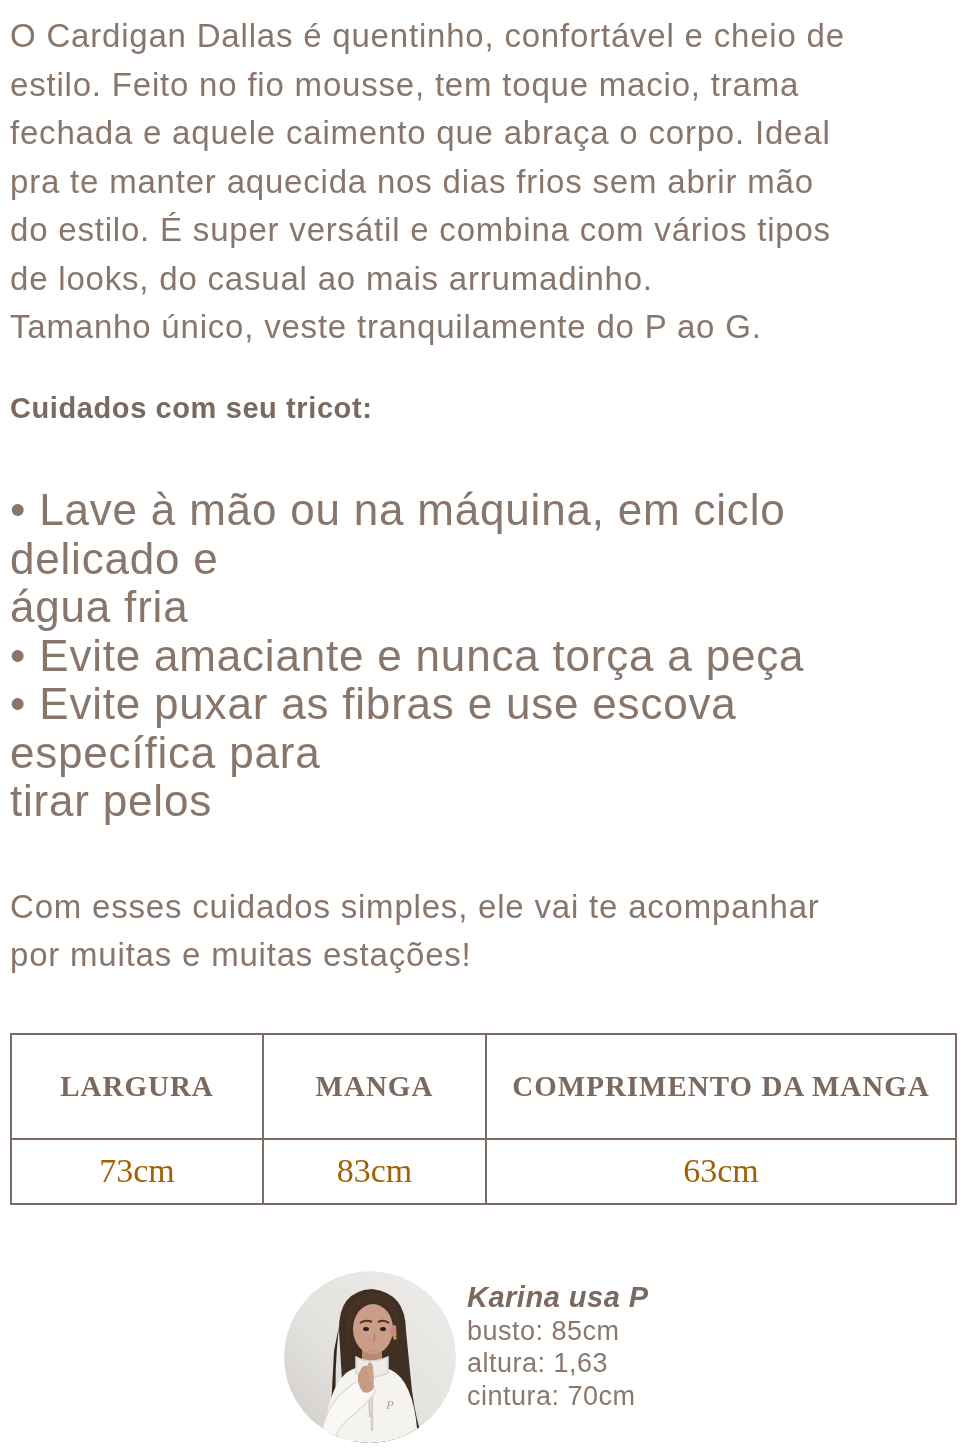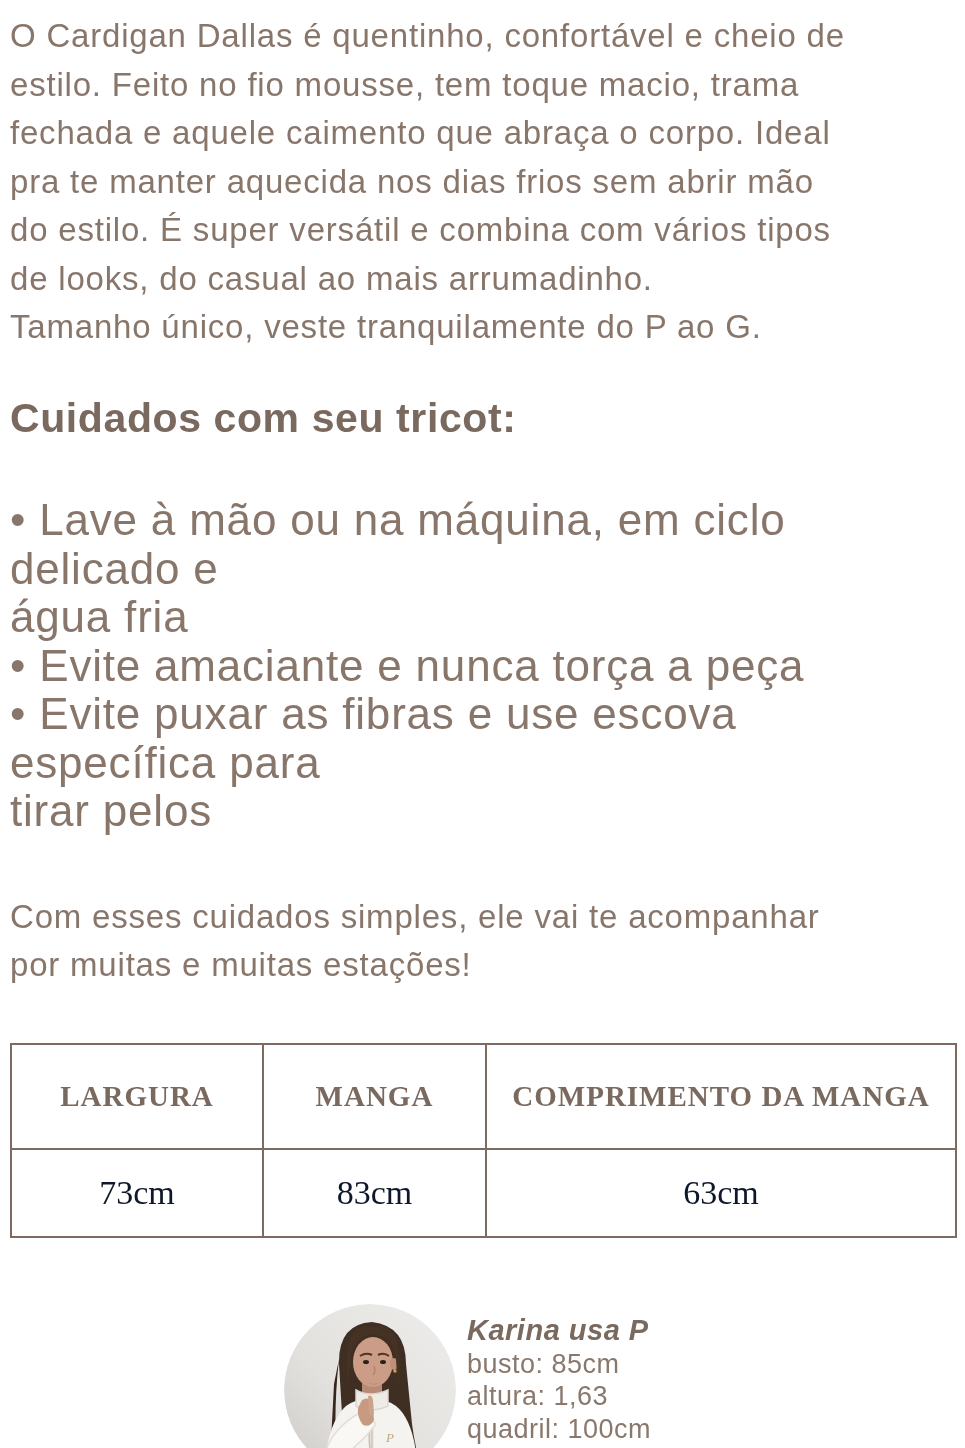--- a/index.html
+++ b/index.html
@@ -18,22 +18,22 @@
   }
   .body-text {
     font-size: 33px;
     line-height: 48.5px;
     letter-spacing: 0.8px;
     white-space: pre-line;
     color: #88766b;
   }
   .intro { margin-top: 0; }
   .care-heading {
-    margin-top: 42px;
-    font-size: 41px;
+    margin-top: 32px;
+    font-size: 29px;
     line-height: 48.5px;
     letter-spacing: 0.6px;
     font-weight: bold;
     color: #7a695e;
   }
   .care-list { margin-top: 54px; }
   .care-item {
     font-size: 44px;
     line-height: 48.5px;
     letter-spacing: 0.8px;
@@ -53,24 +53,24 @@
     vertical-align: middle;
   }
   table.size-table th {
     height: 105px;
     font-size: 29px;
     font-weight: bold;
     letter-spacing: 1px;
     color: #7a695e;
   }
   table.size-table td {
-    height: 88px;
+    height: 65px;
     font-size: 34px;
     font-weight: normal;
-    color: #0f172a;
+    color: #a16207;
   }
   table.size-table th:nth-child(1), table.size-table td:nth-child(1) { width: 252px; }
   table.size-table th:nth-child(2), table.size-table td:nth-child(2) { width: 223px; }
   table.size-table th:nth-child(3), table.size-table td:nth-child(3) { width: 470px; }
 
   .model-section {
     margin-top: 66px;
     display: flex;
     align-items: flex-start;
   }
@@ -199,19 +199,18 @@
 
           <path d="M84,78 q6,4 12,0 q-6,5 -12,0 Z" fill="#b5766a"></path>
         </g>
       </svg>
     </div>
     <div class="model-text">
       <div class="model-title">Karina usa P</div>
       <div>
           <div class="model-stat">busto: 85cm</div>
           <div class="model-stat">altura: 1,63</div>
-          <div class="model-stat">quadril: 100cm</div>
           <div class="model-stat">cintura: 70cm</div>
         </div>
     </div>
   </div>
 
 </div>
 
 </body></html>

